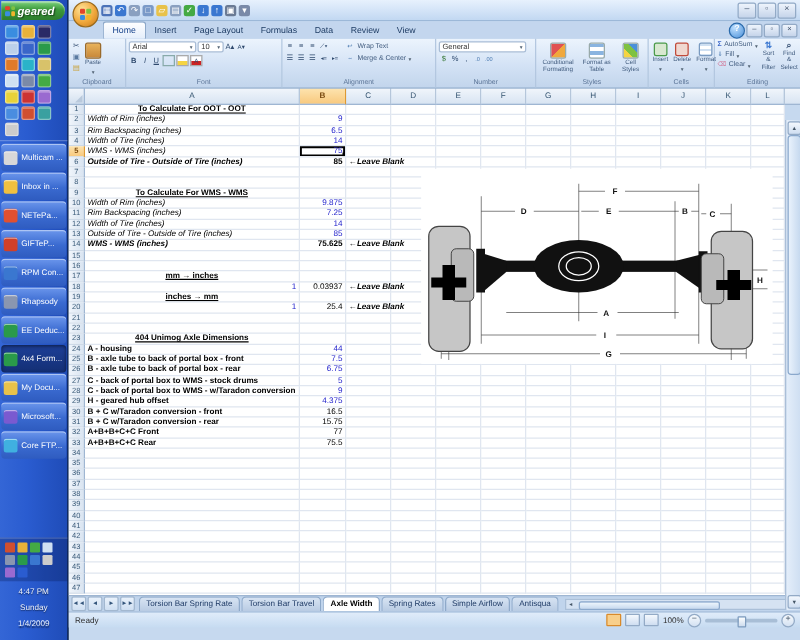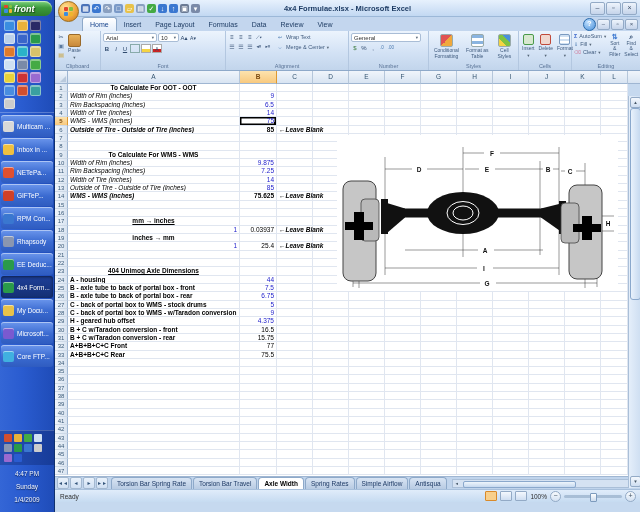--- a/index.html
+++ b/index.html
@@ -103,21 +103,21 @@
 <body>
 
 <div id="taskbar">
   <div class="start">
     <span class="winflag">
         <span style="background: rgb(226, 68, 44);"></span>
         <span style="background: rgb(127, 194, 66);"></span>
         <span style="background: rgb(58, 141, 224);"></span>
         <span style="background: rgb(240, 180, 44);"></span>
       </span>
-    <span>front</span>
+    <span>geared</span>
   </div>
   <div class="qlaunch">
       <div class="qicon" style="background: rgb(58, 141, 224);"></div>
       <div class="qicon" style="background: rgb(232, 178, 58);"></div>
       <div class="qicon" style="background: rgb(42, 42, 102);"></div>
       <div class="qicon" style="background: rgb(188, 208, 234);"></div>
       <div class="qicon" style="background: rgb(58, 102, 201);"></div>
       <div class="qicon" style="background: rgb(42, 154, 74);"></div>
       <div class="qicon" style="background: rgb(224, 122, 42);"></div>
       <div class="qicon" style="background: rgb(42, 179, 201);"></div>
@@ -217,21 +217,20 @@
         <div class="qi" style="background: rgb(138, 160, 192);">↷</div>
         <div class="qi" style="background: rgb(122, 154, 200);">□</div>
         <div class="qi" style="background: rgb(232, 194, 74);">▱</div>
         <div class="qi" style="background: rgb(138, 160, 192);">▤</div>
         <div class="qi" style="background: rgb(68, 170, 68);">✓</div>
         <div class="qi" style="background: rgb(58, 119, 208);">↓</div>
         <div class="qi" style="background: rgb(58, 119, 208);">↑</div>
         <div class="qi" style="background: rgb(106, 122, 148);">▣</div>
         <div class="qi" style="background: rgb(122, 138, 168);">▾</div>
       </div>
-    <div class="title">4x4 Formulae.xlsx - Microsoft Excel</div>
     <div class="winctl">
       <div class="wbtn">–</div>
       <div class="wbtn">▫</div>
       <div class="wbtn">×</div>
     </div>
   </div>
 
   <div class="tabstrip">
     <div class="rtab active">Home</div>
       <div class="rtab">Insert</div>

